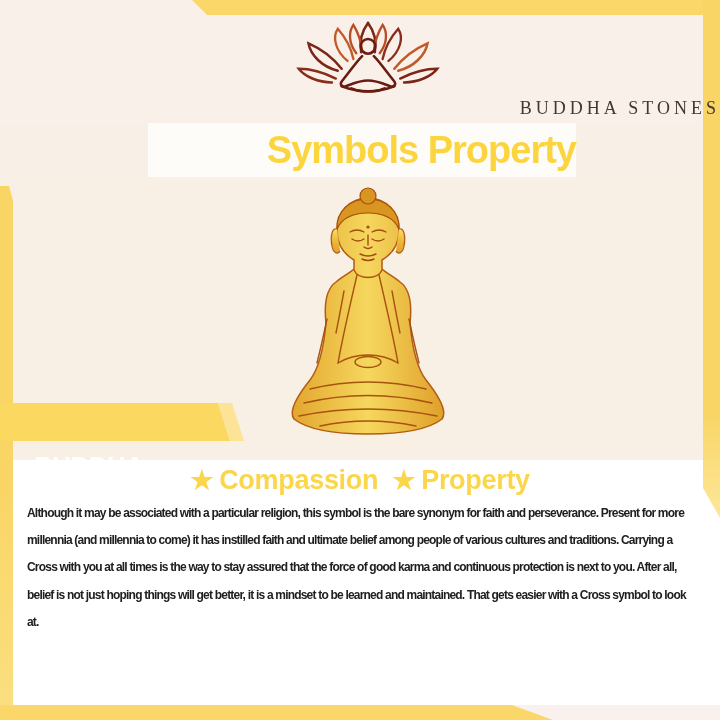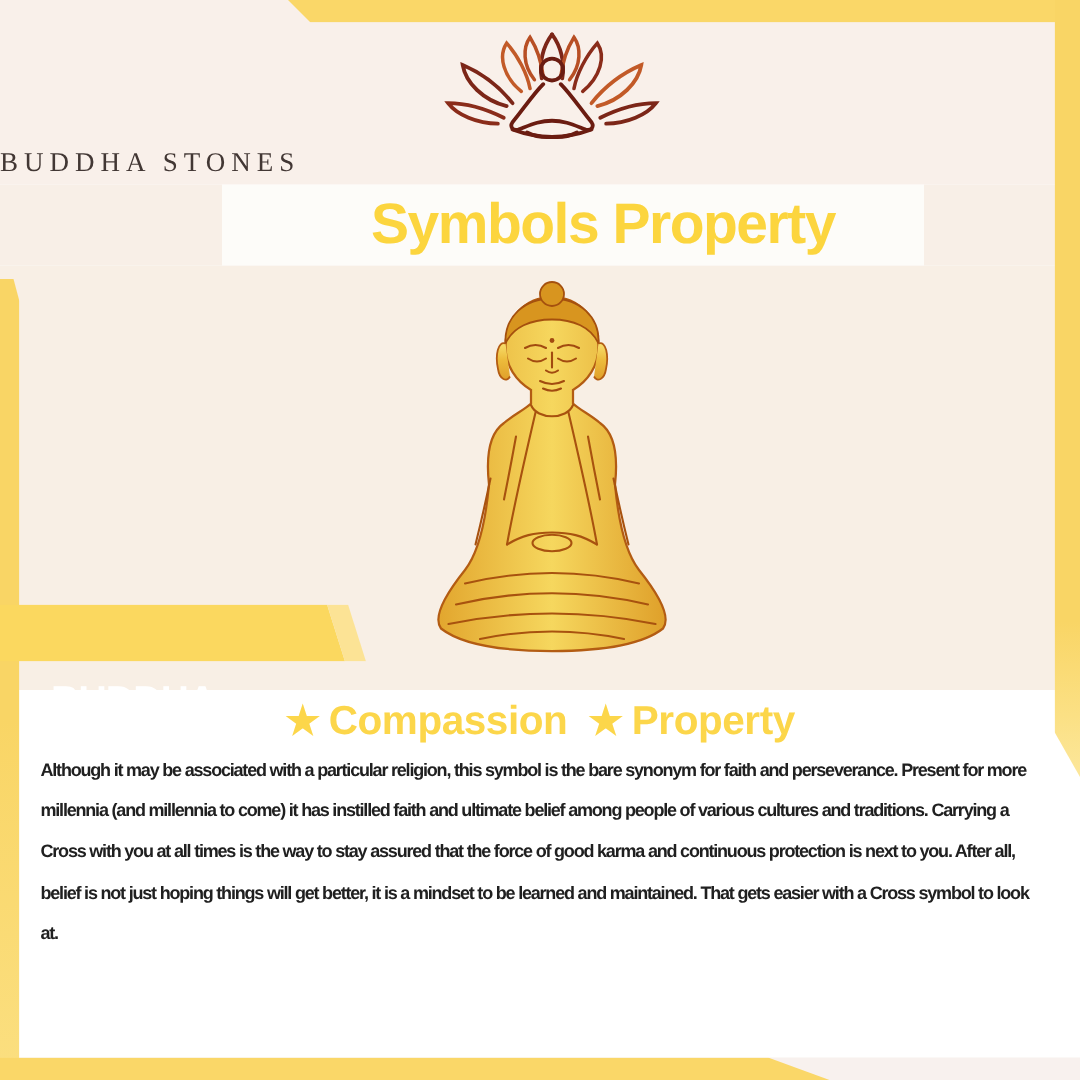--- a/index.html
+++ b/index.html
@@ -23,29 +23,29 @@
     clip-path:polygon(0 0,17px 0,17px 518px,0 488px);}
   .frame-left{left:0;top:186px;width:13px;height:534px;
     background:linear-gradient(180deg,#f9d565 0%,#f9d565 55%,#fbdf80 100%);
     clip-path:polygon(0 0,9px 0,13px 15px,13px 534px,0 534px);}
   .frame-bottom{left:0;top:705px;width:560px;height:15px;
     clip-path:polygon(0 0,512px 0,553px 15px,0 15px);}
 
   
   .logo{position:absolute;left:293px;top:20px;width:150px;height:80px;}
   .brand-name{
-    position:absolute;left:0;top:98px;width:720px;text-align:left;
+    position:absolute;left:0;top:98px;width:720px;text-align:right;
     font-family:"Liberation Serif",serif;font-size:18px;letter-spacing:4px;
     color:#423734;
   }
 
   
   .title-box{
     position:absolute;left:148px;top:123px;width:428px;height:54px;
-    background:#fdfcf9;display:flex;align-items:center;justify-content:center;padding-left:40px;
+    background:#fdfcf9;display:flex;align-items:center;justify-content:flex-end;
   }
   .title-text{
     font-size:38px;font-weight:bold;letter-spacing:-1px;color:#fcd53e;
   }
 
   
   .buddha{position:absolute;left:280px;top:183px;width:176px;height:256px;}
 
   
   .banner{position:absolute;left:0;top:403px;width:244px;height:38px;}

